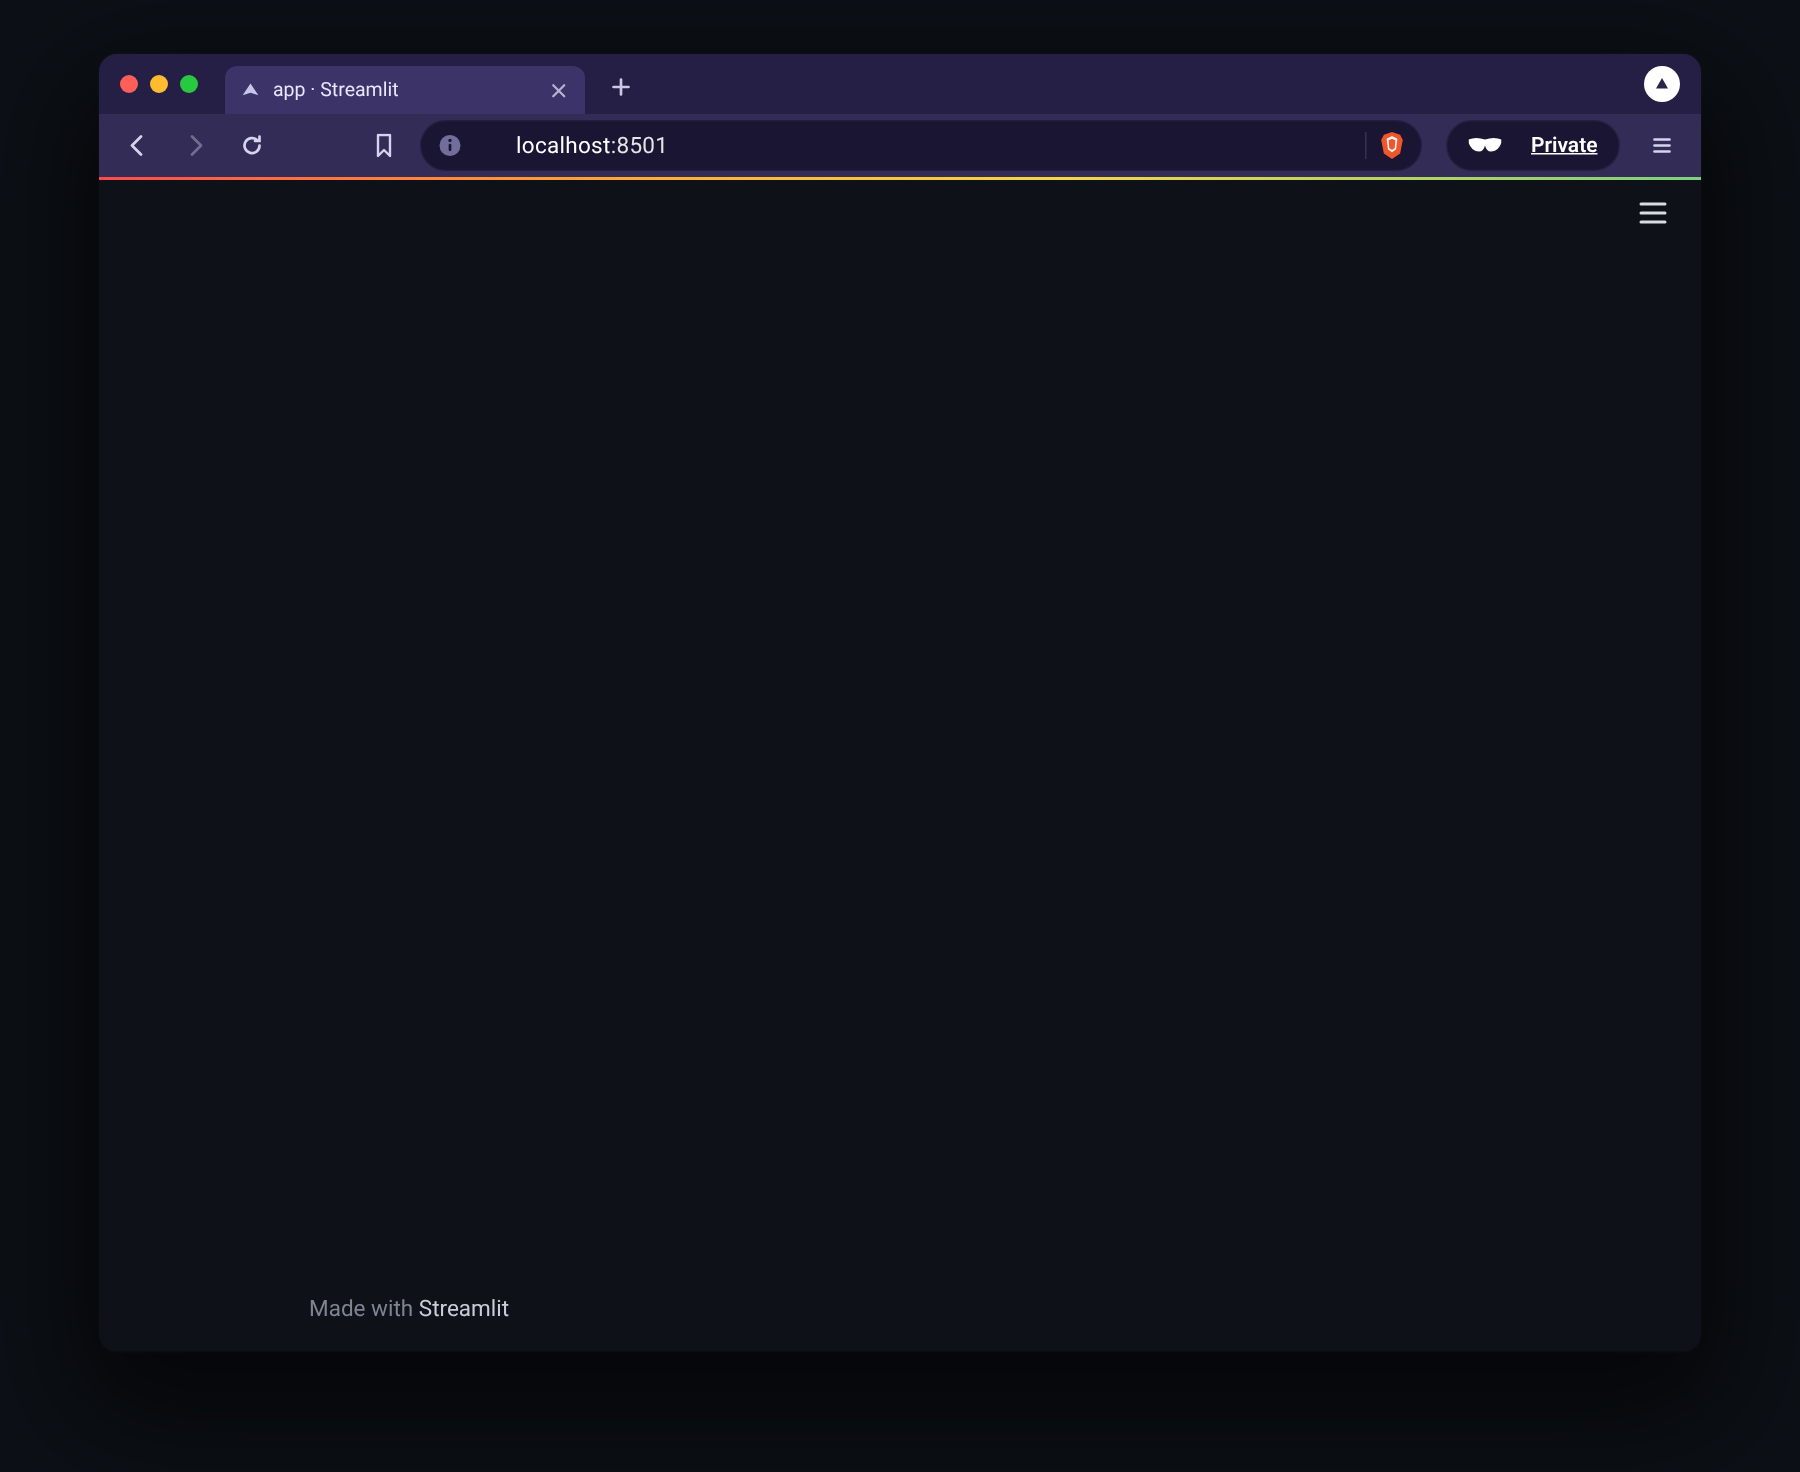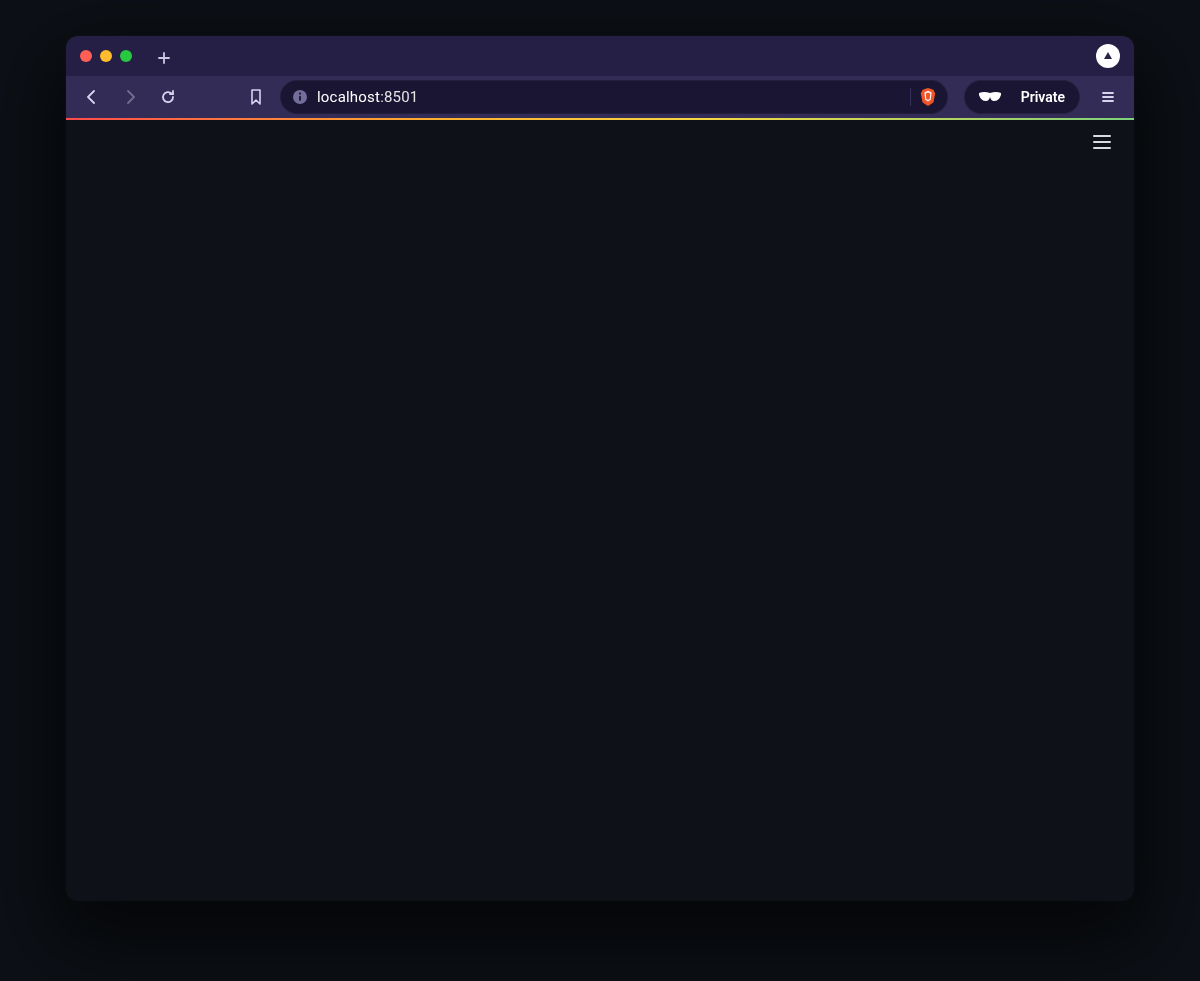--- a/index.html
+++ b/index.html
@@ -65,32 +65,33 @@
   .icon-btn{width:28px;height:28px;display:flex;align-items:center;justify-content:center;opacity:.9;border-radius:6px;}
   .icon-btn.dim{opacity:.35;}
   .addr-wrap{
     flex:1;display:flex;align-items:center;gap:8px;
     background:var(--address-bg);
     border-radius:18px;height:32px;padding:0 10px;
     border:1px solid rgba(255,255,255,0.04);
     min-width:0;
   }
   .addr-lock{width:18px;height:18px;display:flex;align-items:center;justify-content:center;opacity:.8;}
-  .addr-text{flex:1;font-size:15px;letter-spacing:.2px;white-space:nowrap;overflow:hidden;display:flex;align-items:center;}
+  .addr-text{flex:1;font-size:15px;letter-spacing:.2px;white-space:nowrap;overflow:hidden;display:flex;align-items:center;margin-left:27px;}
   .addr-text .host{color:#fff;}
   .addr-text .port{color:#e5e5e5;}
   .addr-sep{width:1px;height:18px;background:var(--divider);opacity:.6;}
   .addr-right{display:flex;align-items:center;gap:8px;}
   .brave-shield{width:18px;height:18px;}
   .private-pill{
     display:flex;align-items:center;gap:20px;
     background:#1a1533;border-radius:18px;height:32px;padding:0 14px;
     font-weight:600;font-size:14px;color:#fff;
     border:1px solid rgba(255,255,255,0.05);
     margin-left:6px;
+    text-decoration:underline;
   }
   .hamburger{margin-left:4px;}
   
   .gradline{
     height:2px;width:100%;
     background:linear-gradient(90deg,#ff4b4b 0%,#ffb02e 35%,#f5d742 60%,#7dd17d 100%);
   }
   
   .content{
     flex:1;background:var(--content-bg);position:relative;
@@ -114,20 +115,33 @@
 <div class="stage">
   <div class="window">
 
     <div class="tabstrip">
       <div class="traffic-lights">
         <div class="tl red"></div>
         <div class="tl yellow"></div>
         <div class="tl green"></div>
       </div>
 
+      <div class="tab">
+        <span class="favicon">
+          <svg width="14" height="14" viewBox="0 0 16 16">
+              <path fill="#c9c5e8" d="M2 12 L8 3 L14 12 L8 10 Z"></path>
+            </svg>
+        </span>
+        <span class="title">app · Streamlit</span>
+        <span class="close">
+          <svg width="11" height="11" viewBox="0 0 12 12">
+              <path stroke="#d8d4f2" stroke-width="1.6" stroke-linecap="round" d="M2 2 L10 10 M10 2 L2 10"></path>
+            </svg>
+        </span>
+      </div>
 
       <div class="newtab">
         <svg width="14" height="14" viewBox="0 0 14 14">
             <path stroke="#e8e6ff" stroke-width="1.8" stroke-linecap="round" d="M7 2 V12 M2 7 H12"></path>
           </svg>
       </div>
 
       <div class="tabstrip-spacer"></div>
 
       <div class="profile">
@@ -206,16 +220,19 @@
 
     <div class="content">
       <div class="app-topbar">
         <div class="icon-btn">
           <svg width="20" height="18" viewBox="0 0 20 18">
               <path stroke="#f0f2f6" stroke-width="2" stroke-linecap="round" d="M2 3 H18 M2 9 H18 M2 15 H18"></path>
             </svg>
         </div>
       </div>
       <div class="app-body"></div>
+      <div class="app-footer">
+        <span>Made with </span><span class="brand">Streamlit</span>
+      </div>
     </div>
 
   </div>
 </div>
 
 </body></html>

